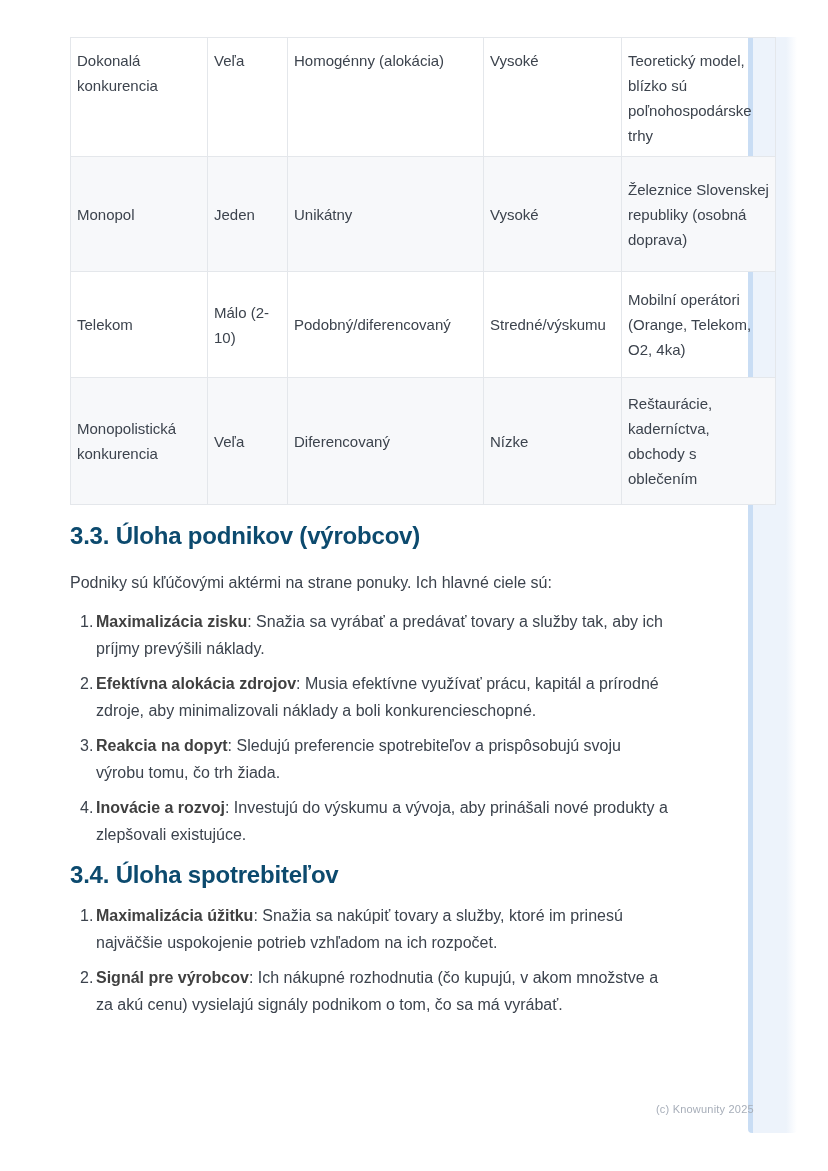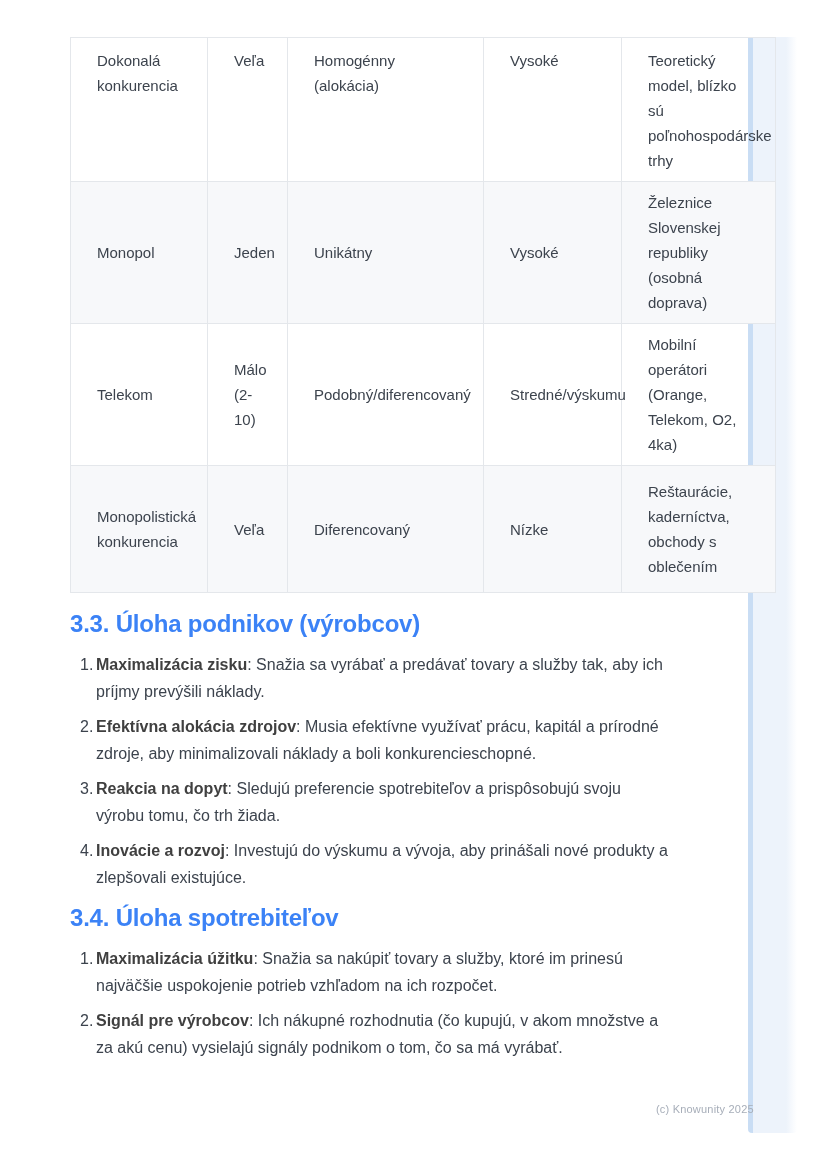--- a/index.html
+++ b/index.html
@@ -19,30 +19,30 @@
     border-radius:0 0 4px 4px;
     z-index:0;
   }
   .content { position:absolute; left:70px; top:37px; width:705px; z-index:1; }
 
   .table-wrap { margin-bottom:16px; }
   table.market-table {
     border-collapse:collapse; table-layout:fixed; width:705px;
     font-size:15px; line-height:25px; color:#3c434d;
   }
-  table.market-table td { border:1px solid #e4e7eb; padding:8px 26px; background:transparent; }
+  table.market-table td { border:1px solid #e4e7eb; padding:8px 6px; background:transparent; }
   tr.shaded td { background:#f7f8fa; }
   tr.r1 td { height:115px; vertical-align:top; padding-top:10px; }
   tr.r2 td { height:115px; vertical-align:middle; }
   tr.r3 td { height:106px; vertical-align:middle; }
   tr.r4 td { height:127px; vertical-align:middle; }
   col.c1{width:137px;} col.c2{width:80px;} col.c3{width:196px;} col.c4{width:138px;} col.c5{width:154px;}
 
   h2.section-heading {
-    font-size:24px; font-weight:700; color:#3b82f6;
+    font-size:24px; font-weight:700; color:#0c4a6e;
     margin:12px 0 0 0; letter-spacing:-0.2px; line-height:30px;
   }
   p.intro {
     font-size:16px; line-height:27px; color:#3c434d;
     margin:18px 0 0 0; max-width:590px;
   }
   ol.goal-list { list-style:none; margin:12px 0 0 0; padding:0; width:600px; }
   ol.goal-list li {
     display:flex; font-size:16px; line-height:27px; color:#3c434d; margin:0 0 8px 0;
   }
@@ -100,20 +100,21 @@
             <td>Veľa</td>
             <td>Diferencovaný</td>
             <td>Nízke</td>
             <td>Reštaurácie, kaderníctva, obchody s oblečením</td>
           </tr>
         </tbody>
       </table>
     </div>
 
     <h2 class="section-heading">3.3. Úloha podnikov (výrobcov)</h2>
+    <p class="intro">Podniky sú kľúčovými aktérmi na strane ponuky. Ich hlavné ciele sú:</p>
     <ol class="goal-list">
       <li>
         <span class="num">1.</span>
         <span class="li-text"><span class="term">Maximalizácia zisku</span><span>: Snažia sa vyrábať a predávať tovary a služby tak, aby ich príjmy prevýšili náklady.</span></span>
       </li>
       <li>
         <span class="num">2.</span>
         <span class="li-text"><span class="term">Efektívna alokácia zdrojov</span><span>: Musia efektívne využívať prácu, kapitál a prírodné zdroje, aby minimalizovali náklady a boli konkurencieschopné.</span></span>
       </li>
       <li>

